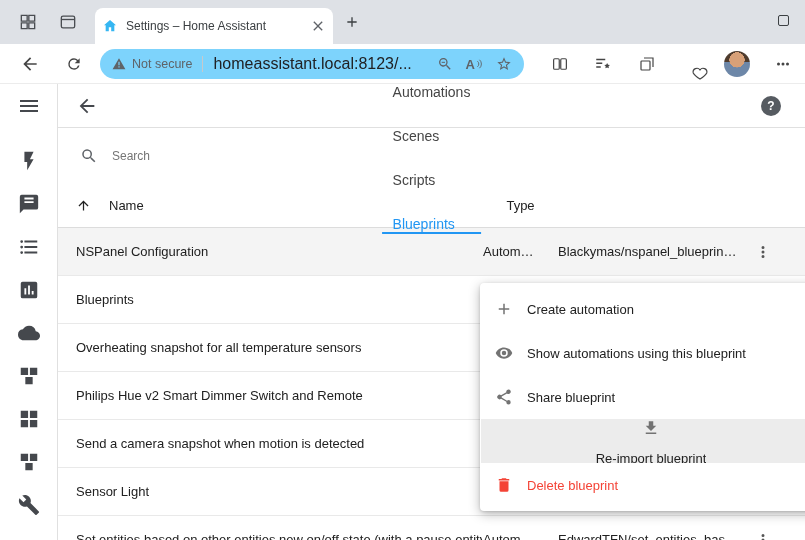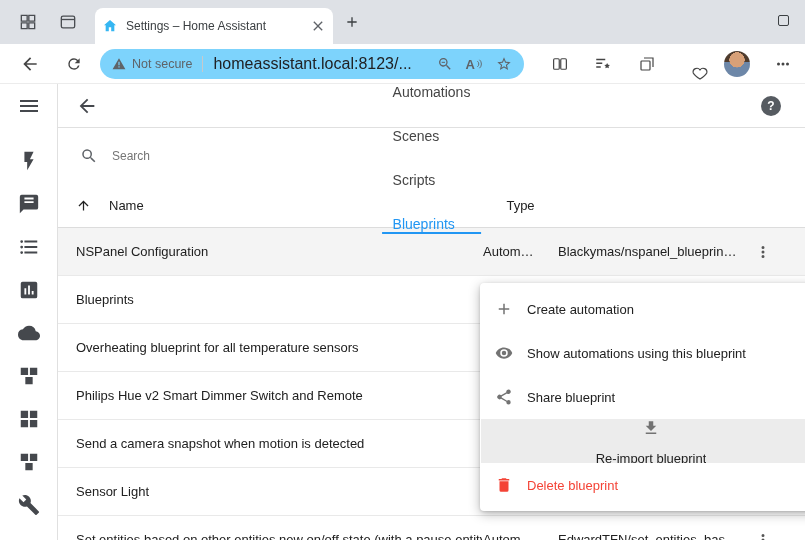--- a/index.html
+++ b/index.html
@@ -323,21 +323,21 @@
       <span class="cell">Blueprints</span>
       <span class="cell">Autom…</span>
       <span class="cell"></span>
       <span class="kebab">
         <svg viewBox="0 0 24 24" width="18" height="18" fill="currentColor">
             <path d="M12 8a2 2 0 1 0-2-2 2 2 0 0 0 2 2zm0 2a2 2 0 1 0 2 2 2 2 0 0 0-2-2zm0 6a2 2 0 1 0 2 2 2 2 0 0 0-2-2z"></path>
           </svg>
       </span>
     </div>
     <div class="row tbl-grid">
-      <span class="cell">Overheating blueprint for all temperature sensors</span>
+      <span class="cell">Overheating snapshot for all temperature sensors</span>
       <span class="cell">Autom…</span>
       <span class="cell"></span>
       <span class="kebab">
         <svg viewBox="0 0 24 24" width="18" height="18" fill="currentColor">
             <path d="M12 8a2 2 0 1 0-2-2 2 2 0 0 0 2 2zm0 2a2 2 0 1 0 2 2 2 2 0 0 0-2-2zm0 6a2 2 0 1 0 2 2 2 2 0 0 0-2-2z"></path>
           </svg>
       </span>
     </div>
     <div class="row tbl-grid">
       <span class="cell">Philips Hue v2 Smart Dimmer Switch and Remote</span>

